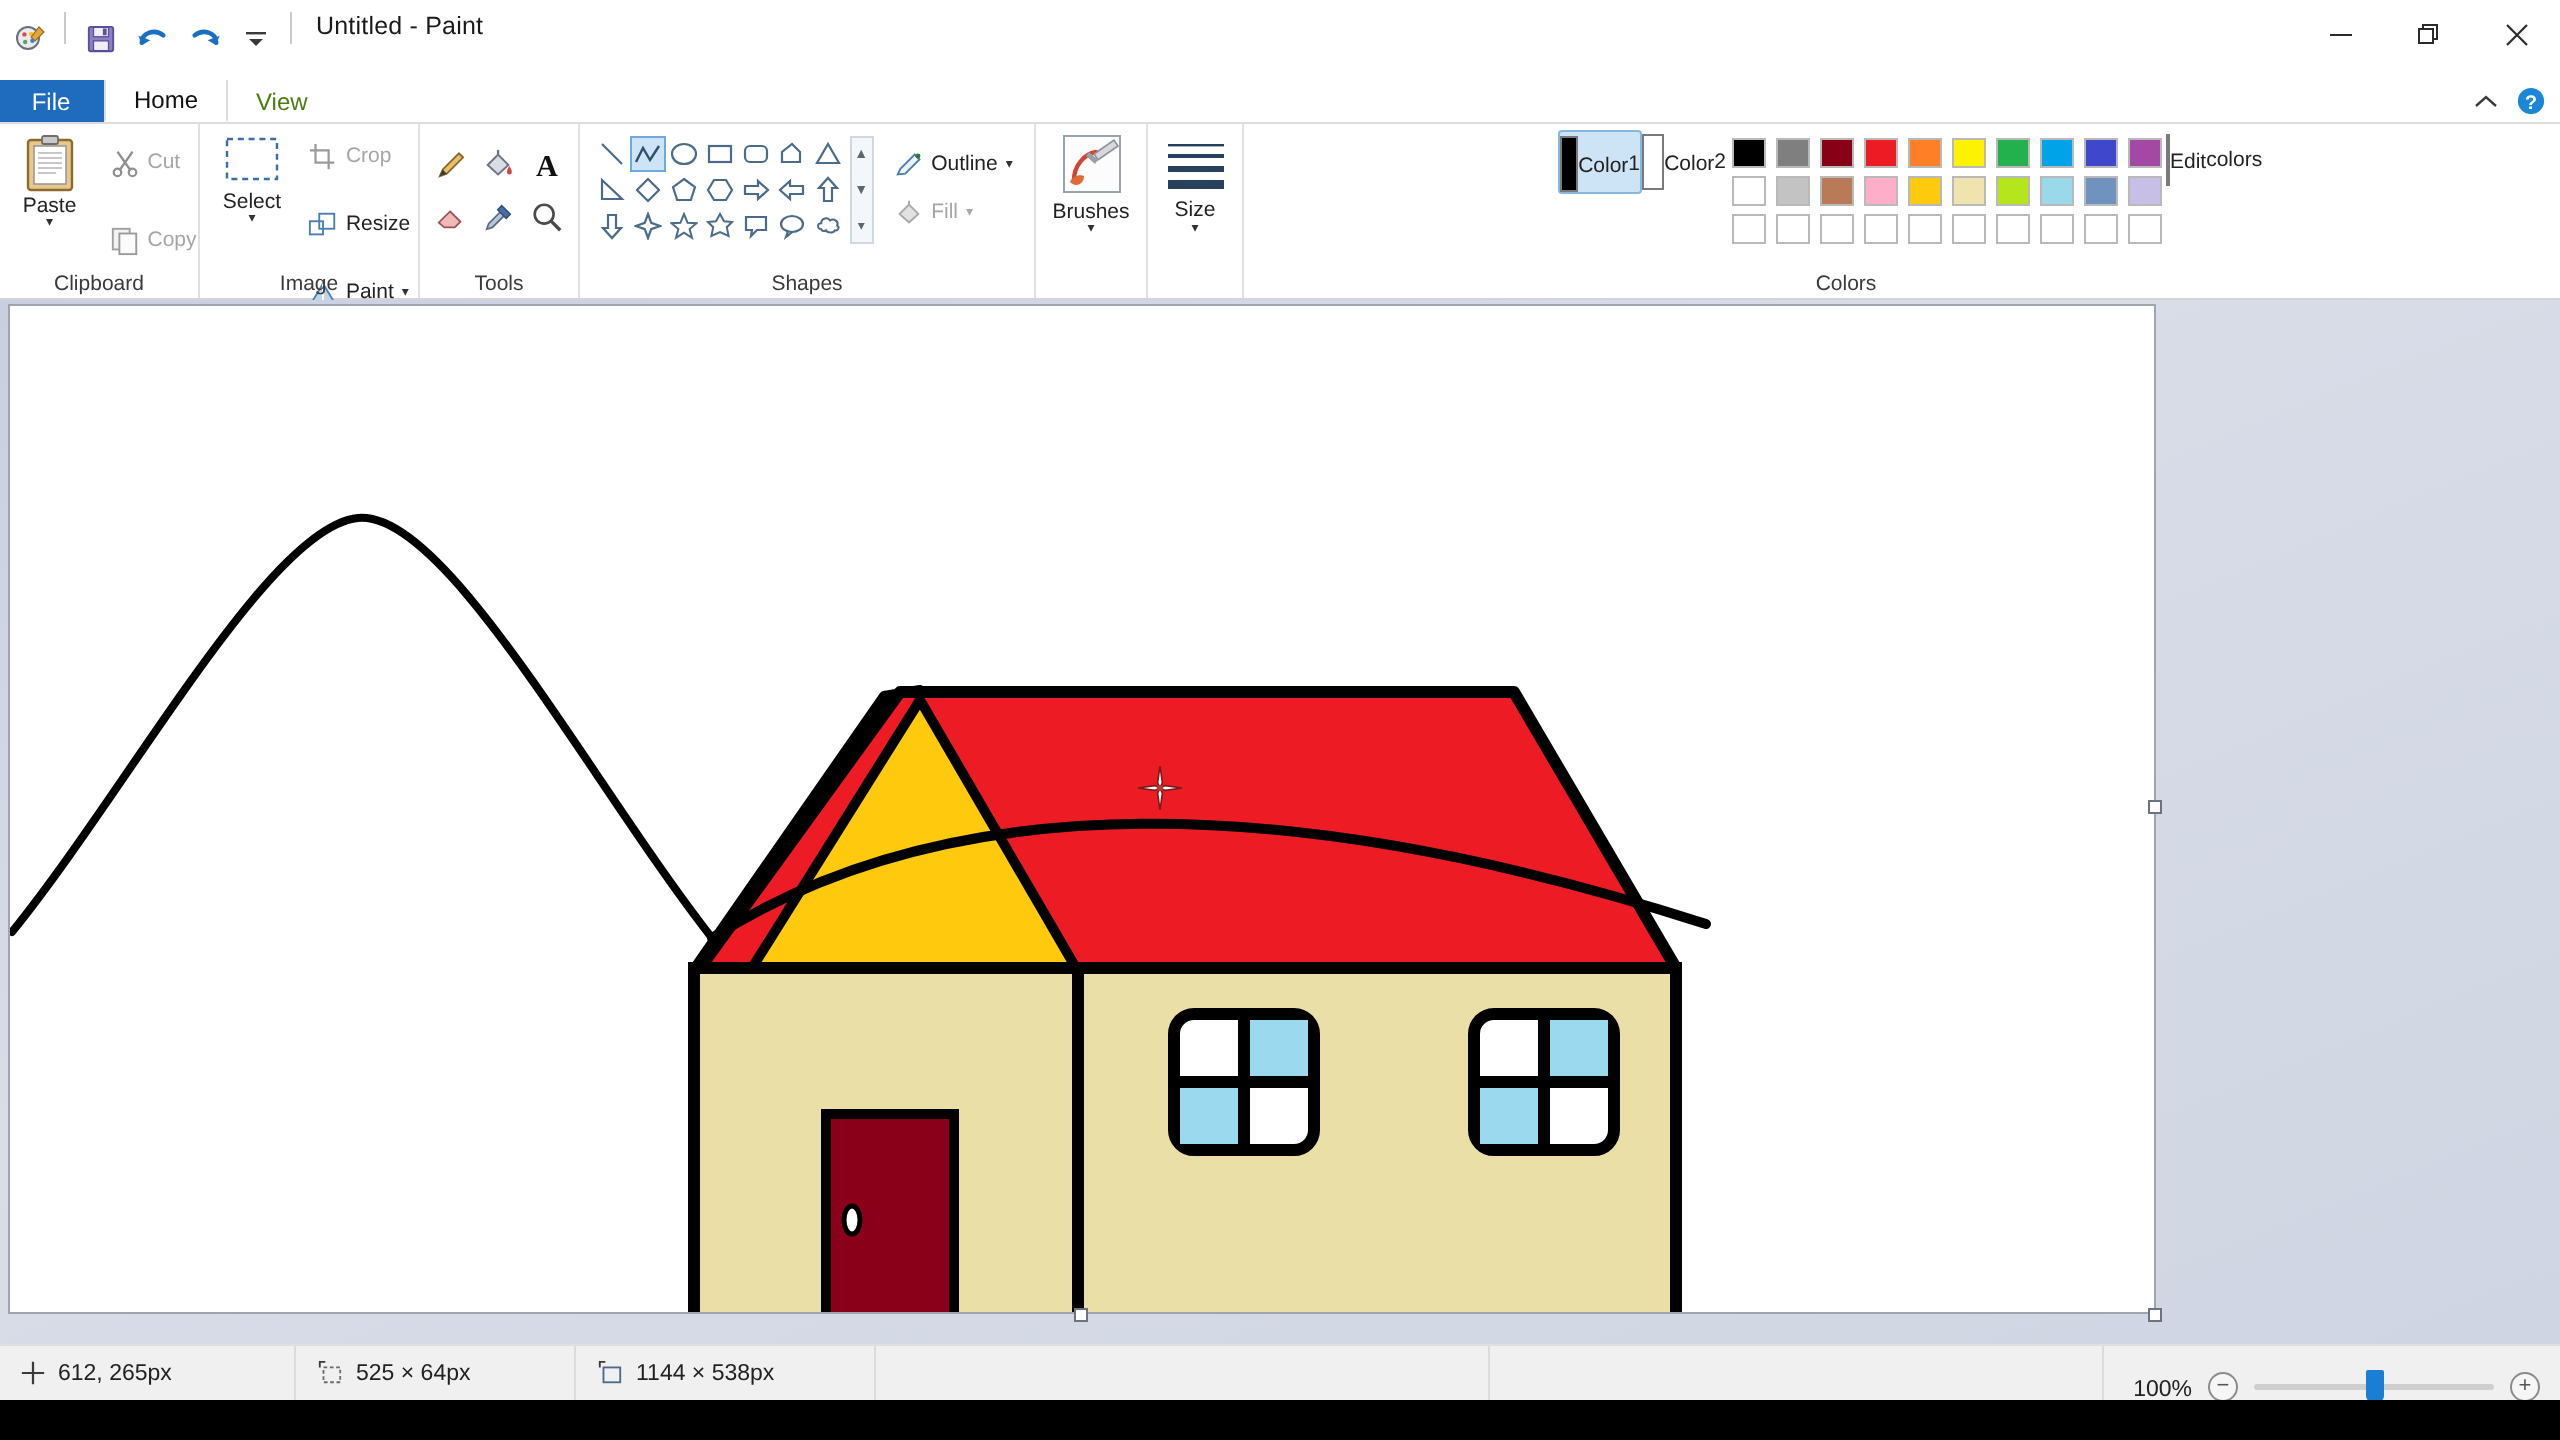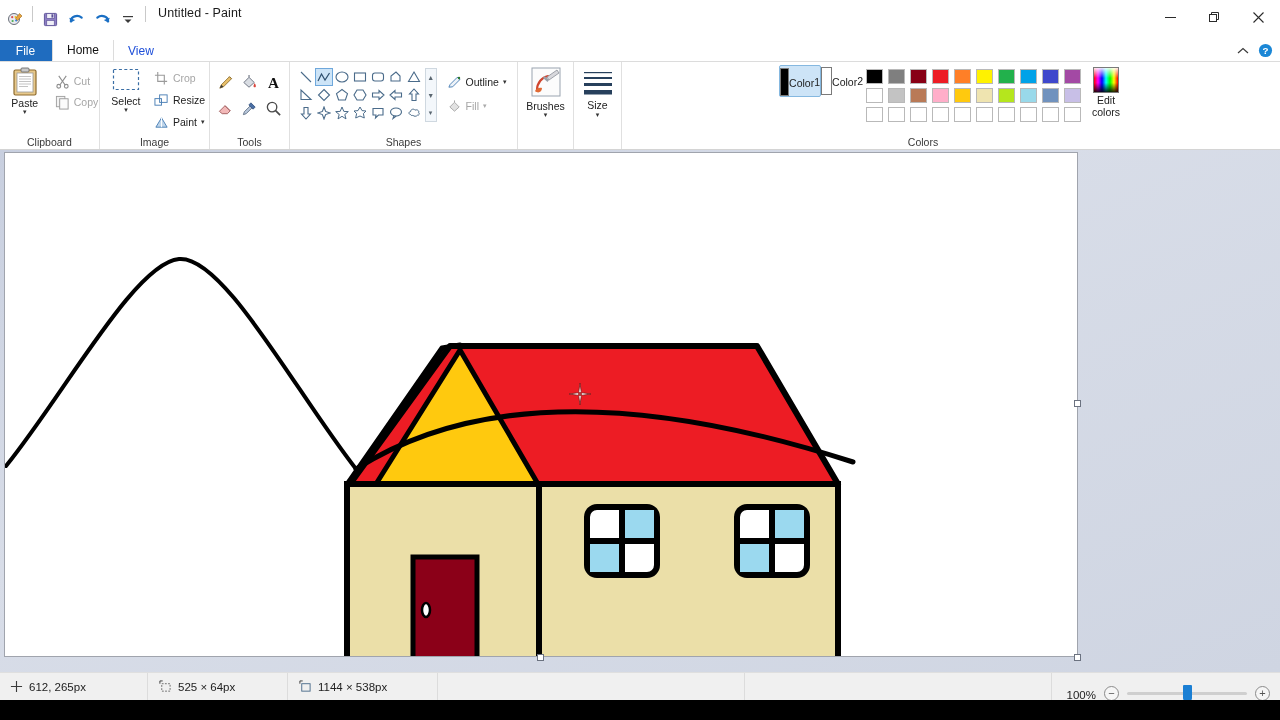--- a/index.html
+++ b/index.html
@@ -51,21 +51,21 @@
   .tabstrip {
     position: absolute; left: 0; top: 40px; width: 1280px; height: 22px;
     background: #ffffff;
     display: flex; align-items: stretch;
     border-bottom: 1px solid #dcdcdc;
     text-align: center;
   }
   .tab {
     min-width: 52px; padding: 0 14px;
     display: flex; align-items: center; justify-content: center;
-    font-size: 12px; color: #1d4ed8;
+    font-size: 12px; color: #4d7c0f;
     border-right: 1px solid transparent;
   }
   .tab.file {
     background: #1f6cbf; color: #fff; font-weight: normal;
     min-width: 52px;
   }
   .tab.active {
     background: #fff; color: #111;
     border-left: 1px solid #dcdcdc; border-right: 1px solid #dcdcdc;
     border-bottom: 1px solid #fff;
@@ -157,21 +157,21 @@
   .swatchgrid {
     display: grid; grid-template-columns: repeat(10, 22px);
     grid-auto-rows: 19px; padding-top: 2px;
   }
   .swcell { width: 22px; height: 19px; display:flex; align-items:center; justify-content:center; }
   .swcell i {
     display: block; width: 17px; height: 15px;
     border: 1px solid #b9b9b9;
   }
 
-  .editcolors { display:flex; flex-direction:column; align-items:center; width:46px; padding-top:2px;}
+  .editcolors { display:flex; flex-direction:row; align-items:center; width:46px; padding-top:2px;}
   .editcolors .sw {
     width: 26px; height: 26px; border: 1px solid #7a7a7a;
     background: linear-gradient(to right,#ff0000,#ff00ff,#0000ff,#00ffff,#00ff00,#ffff00,#ff0000);
     position: relative;
   }
   .editcolors .sw::after {
     content:""; position:absolute; inset:0;
     background: linear-gradient(to bottom, rgba(255,255,255,.9), rgba(255,255,255,0) 42%, rgba(0,0,0,0) 62%, rgba(0,0,0,.85));
   }
   .editcolors .lbl { font-size: 10.5px; color:#222; text-align:center; line-height:12px; margin-top:1px;}
@@ -328,21 +328,21 @@
             <rect x="3" y="3" width="22" height="25" rx="1.5" fill="#e7c88a" stroke="#8d6b2f" stroke-width="1.2"></rect>
             <rect x="6" y="6" width="16" height="19" fill="#ffffff" stroke="#9a9a9a" stroke-width=".8"></rect>
             <rect x="10" y="1" width="8" height="4" rx="1" fill="#c9c9c9" stroke="#6e6e6e" stroke-width=".9"></rect>
             <g stroke="#b5b5b5" stroke-width=".8">
               <path d="M8 9.5 H20 M8 12 H20 M8 14.5 H20 M8 17 H20 M8 19.5 H17"></path>
             </g>
           </svg>
           <span class="lbl">Paste</span>
           <span class="caret">▾</span>
         </div>
-        <div style="display:flex;flex-direction:column;gap:1px;padding-top:6px;margin-left:2px;">
+        <div style="display:flex;flex-direction:column;gap:19px;padding-top:6px;margin-left:2px;">
           <div class="smallbtn dim">
             <svg width="15" height="15" viewBox="0 0 16 16">
               <path d="M4 2 L11 12 M12 2 L5 12" stroke="#8f8f8f" stroke-width="1.2" fill="none"></path>
               <circle cx="4" cy="13" r="2" fill="none" stroke="#8f8f8f" stroke-width="1.2"></circle>
               <circle cx="12" cy="13" r="2" fill="none" stroke="#8f8f8f" stroke-width="1.2"></circle>
             </svg>
             <span>Cut</span>
           </div>
           <div class="smallbtn dim">
             <svg width="15" height="15" viewBox="0 0 16 16">
@@ -358,21 +358,21 @@
 
     <div class="rgroup" style="width:110px;">
       <div class="rbody">
         <div class="bigbtn" style="margin-left:2px;">
           <svg width="32" height="28" viewBox="0 0 32 28">
             <rect x="3.5" y="2.5" width="25" height="20" fill="#ffffff" stroke="#3a6ea5" stroke-width="1.2" stroke-dasharray="3 2.4"></rect>
           </svg>
           <span class="lbl">Select</span>
           <span class="caret">▾</span>
         </div>
-        <div style="display:flex;flex-direction:column;gap:2px;padding-top:3px;">
+        <div style="display:flex;flex-direction:column;gap:14px;padding-top:3px;">
           <div class="smallbtn dim">
             <svg width="15" height="15" viewBox="0 0 16 16">
               <path d="M4 1 V11 H14 M1 4.5 H11 V14.5" stroke="#9b9b9b" stroke-width="1.2" fill="none"></path>
             </svg>
             <span>Crop</span>
           </div>
           <div class="smallbtn">
             <svg width="15" height="15" viewBox="0 0 16 16">
               <rect x="1" y="6" width="7" height="7" fill="#ffffff" stroke="#4a7fb5" stroke-width="1"></rect>
               <rect x="6" y="2" width="8" height="8" fill="none" stroke="#4a7fb5" stroke-width="1"></rect>

